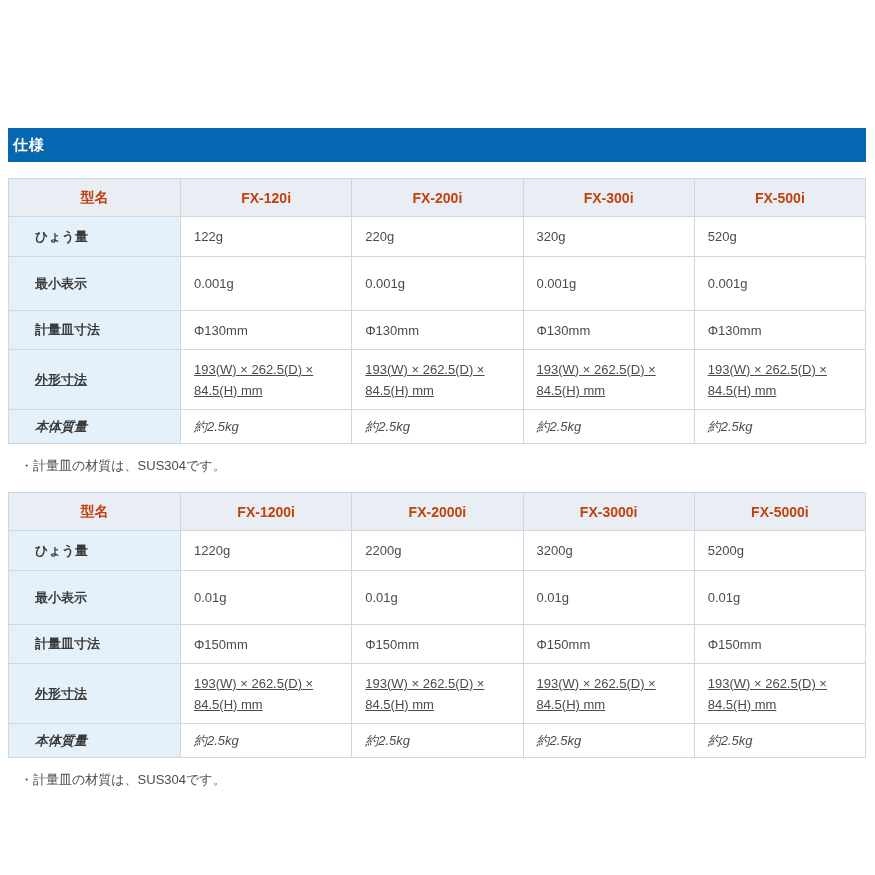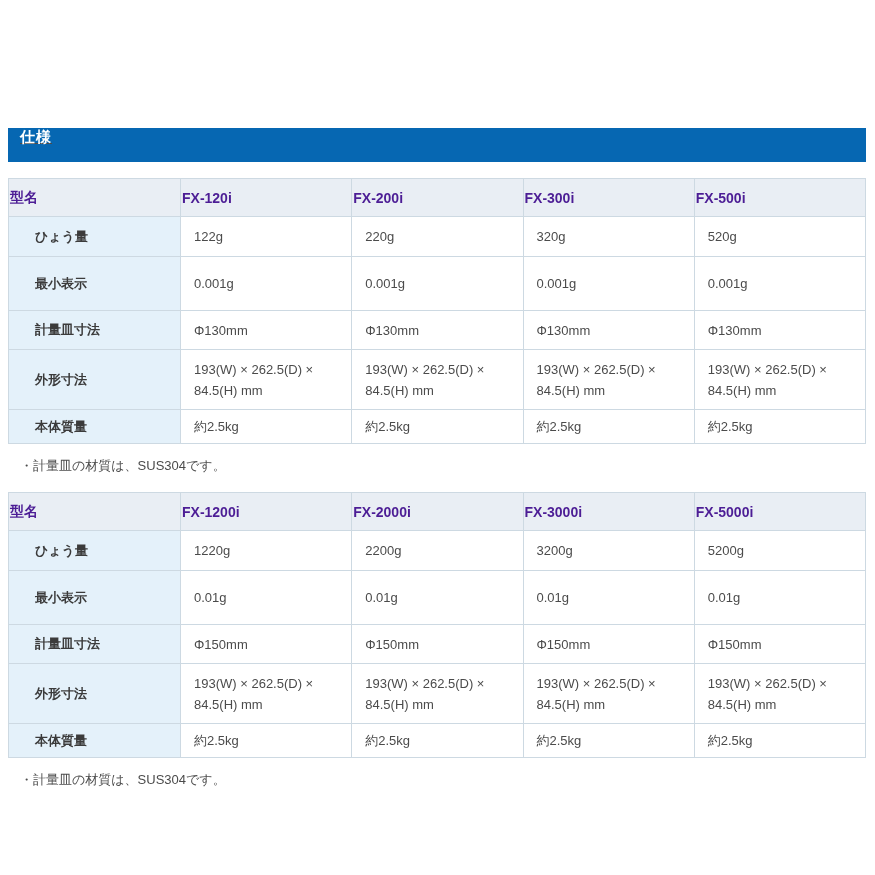--- a/index.html
+++ b/index.html
@@ -12,22 +12,23 @@
   }
   .content {
     padding-top: 128px;
     margin-left: 8px;
     width: 858px;
   }
   .section-bar {
     height: 34px;
     background: var(--accent, #0667b2);
     display: flex;
+    align-items: center;
     box-sizing: border-box;
-    padding-left: 12px;
+    padding-left: 5px;
     text-decoration: underline;
   }
   .section-bar .section-title {
     color: #ffffff;
     font-weight: bold;
     font-size: 15px;
     letter-spacing: 1px;
   }
   table.spec {
     border-collapse: collapse;
@@ -38,23 +39,23 @@
   }
   table.spec.mt18 { margin-top: 18px; }
   table.spec col.label-col { width: 172px; }
   table.spec th, table.spec td {
     border: 1px solid var(--border, #cdd9e2);
     box-sizing: border-box;
   }
   table.spec thead th {
     background: var(--header-bg, #e9eef4);
     font-weight: bold;
-    text-align: left;
+    text-align: center;
     font-size: 14px;
-    color: #4c1d95;
+    color: #c2410c;
     height: 38px;
   }
   table.spec tbody th {
     background: var(--label-bg, #e4f1fa);
     font-weight: bold;
     text-align: left;
     padding: 0 6px 0 26px;
     color: #3b3b3b;
     font-size: 13px;
   }
@@ -62,22 +63,22 @@
     background: #ffffff;
     text-align: left;
     padding: 6px 14px 6px 13px;
     color: #4b4b4b;
     line-height: 21px;
     margin-top: 23px;
   }
   tr.row-0 { height: 40px; }
   tr.row-1 { height: 54px; }
   tr.row-2 { height: 39px; }
-  tr.row-3 { height: 60px; }
-  tr.row-4 { height: 24px; }
+  tr.row-3 { height: 60px; text-decoration: underline; }
+  tr.row-4 { height: 24px; font-style: italic; }
   .note {
     margin: 13px 0 0 12px;
     font-size: 13px;
     line-height: 17px;
     color: #4b4b4b;
   }
 </style>
 </head>
 <body>
 

